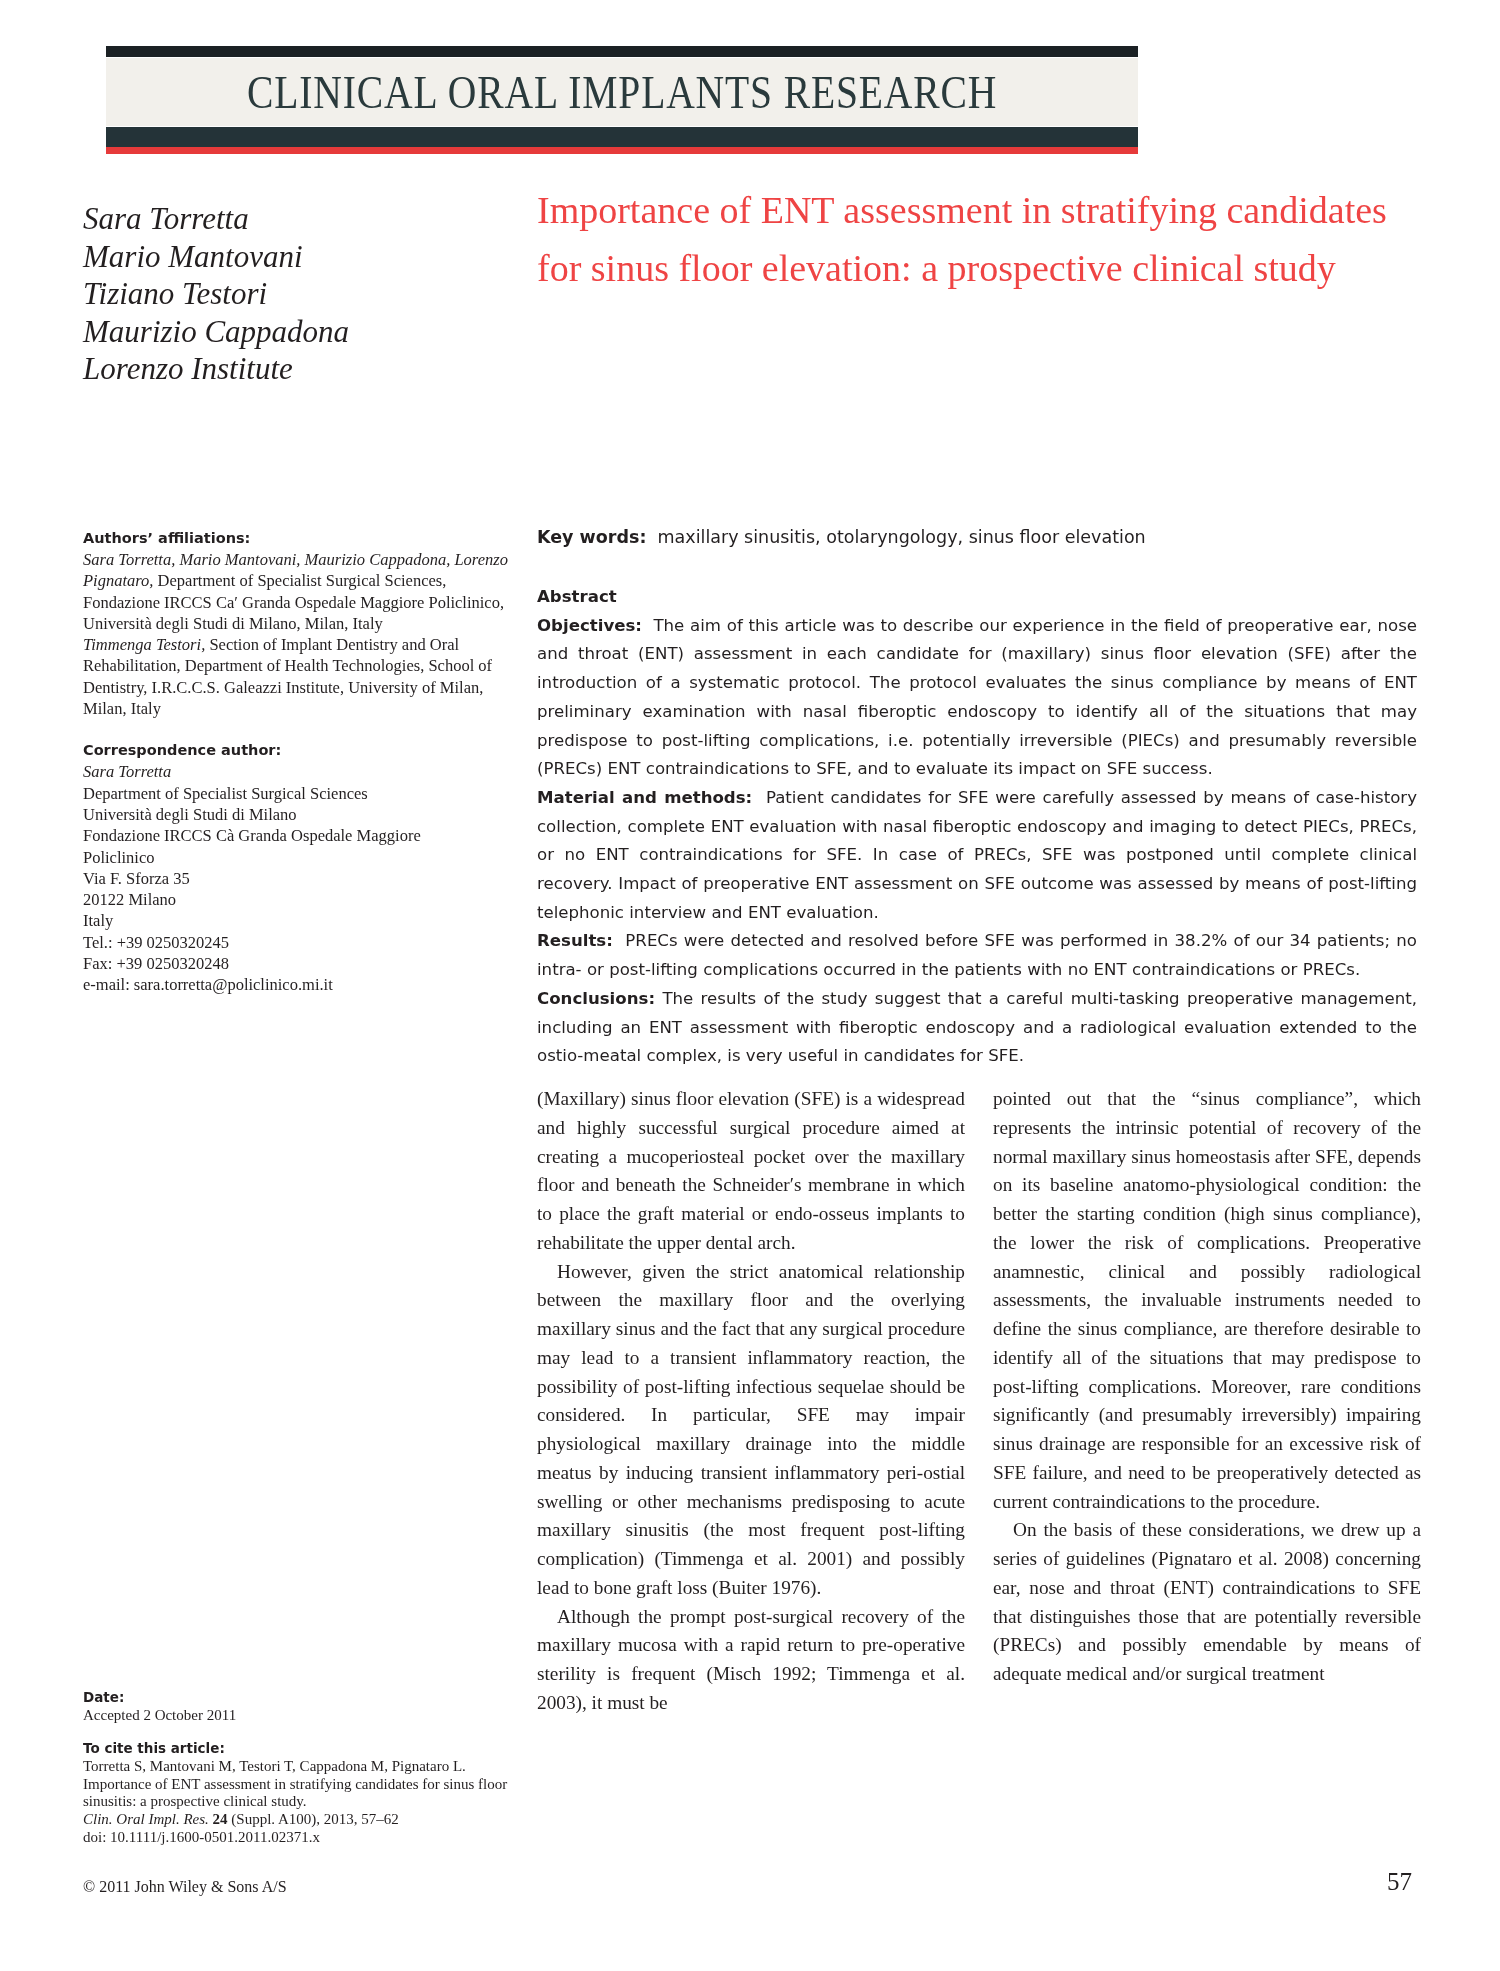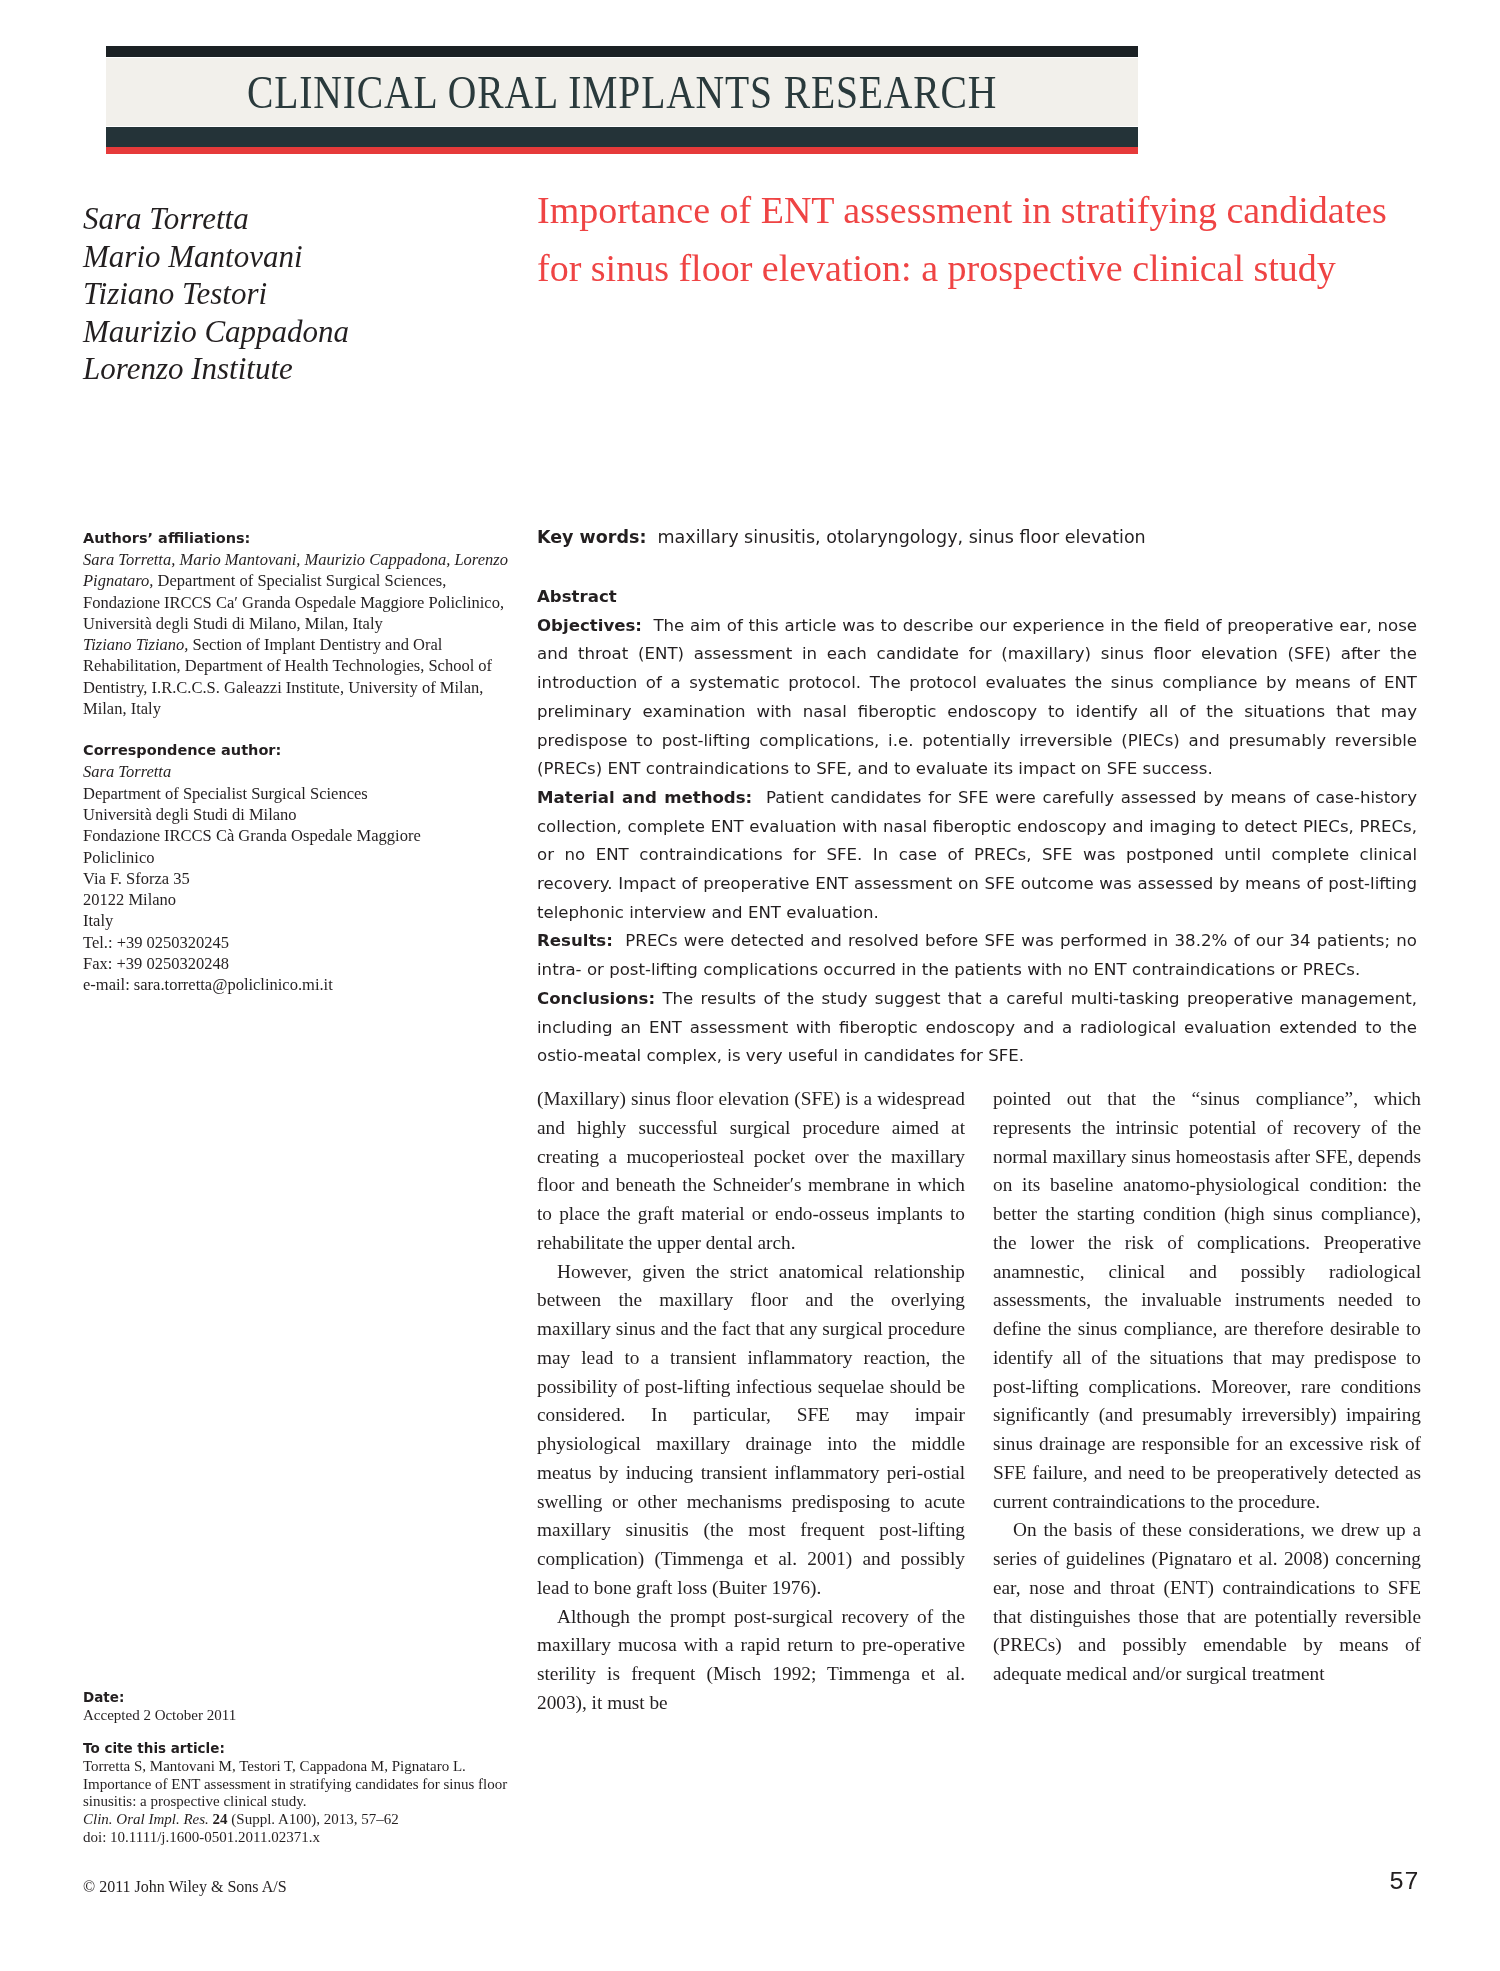--- a/index.html
+++ b/index.html
@@ -33,21 +33,21 @@
   #abstract p { margin: 0; }
   #abstract b { font-weight: bold; }
 
   .col { position: absolute; top: 1085px; width: 428px; font-family: "Liberation Serif", serif; font-size: 19.3px; line-height: 28.75px; text-align: justify; hyphens: manual; }
   .col p { margin: 0; }
   .col p.indent { text-indent: 20px; }
   #col1 { left: 537px; }
   #col2 { left: 993px; }
 
   #footer-copy { position: absolute; left: 83px; top: 1878px; font-family: "Liberation Serif", serif; font-size: 16px; }
-  #page-number { position: absolute; right: 81px; top: 1868px; font-family: Liberation Mono, monospace; font-size: 25px; }
+  #page-number { position: absolute; right: 88px; top: 1868px; font-family: Liberation Serif, serif; font-size: 25px; }
 </style>
 </head>
 <body>
 
 <div id="header">
   <div class="bar-top"></div>
   <div class="band">
     <span>CLINICAL ORAL IMPLANTS RESEARCH</span>
   </div>
   <div class="bar-dark"></div>
@@ -60,21 +60,21 @@
   <div>Tiziano Testori</div>
   <div>Maurizio Cappadona</div>
   <div>Lorenzo Institute</div>
 </div>
 
 <div id="title">Importance of ENT assessment in stratifying candidates for sinus floor elevation: a prospective clinical study</div>
 
 <div id="sidebar">
   <div class="side-head">Authors’ affiliations:</div>
   <div><span class="it">Sara Torretta, Mario Mantovani, Maurizio Cappadona, Lorenzo Pignataro,</span><span> Department of Specialist Surgical Sciences, Fondazione IRCCS Ca′ Granda Ospedale Maggiore Policlinico, Università degli Studi di Milano, Milan, Italy</span></div>
-  <div><span class="it">Tiziano Tiziano,</span><span> Section of Implant Dentistry and Oral Rehabilitation, Department of Health Technologies, School of Dentistry, I.R.C.C.S. Galeazzi Institute, University of Milan, Milan, Italy</span></div>
+  <div><span class="it">Timmenga Testori,</span><span> Section of Implant Dentistry and Oral Rehabilitation, Department of Health Technologies, School of Dentistry, I.R.C.C.S. Galeazzi Institute, University of Milan, Milan, Italy</span></div>
   <div class="gap"></div>
   <div class="side-head">Correspondence author:</div>
   <div class="it">Sara Torretta</div>
   <div>Department of Specialist Surgical Sciences</div>
   <div>Università degli Studi di Milano</div>
   <div>Fondazione IRCCS Cà Granda Ospedale Maggiore</div>
   <div>Policlinico</div>
   <div>Via F. Sforza 35</div>
   <div>20122 Milano</div>
   <div>Italy</div>

